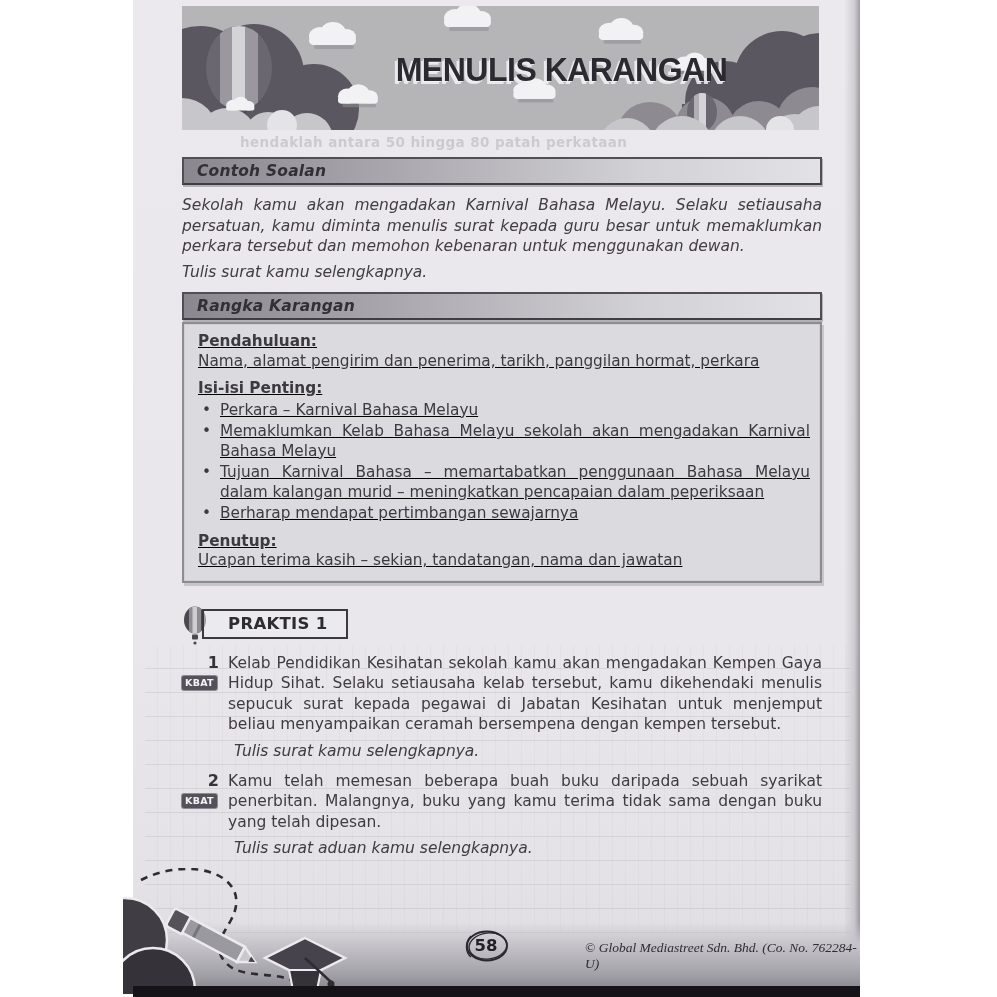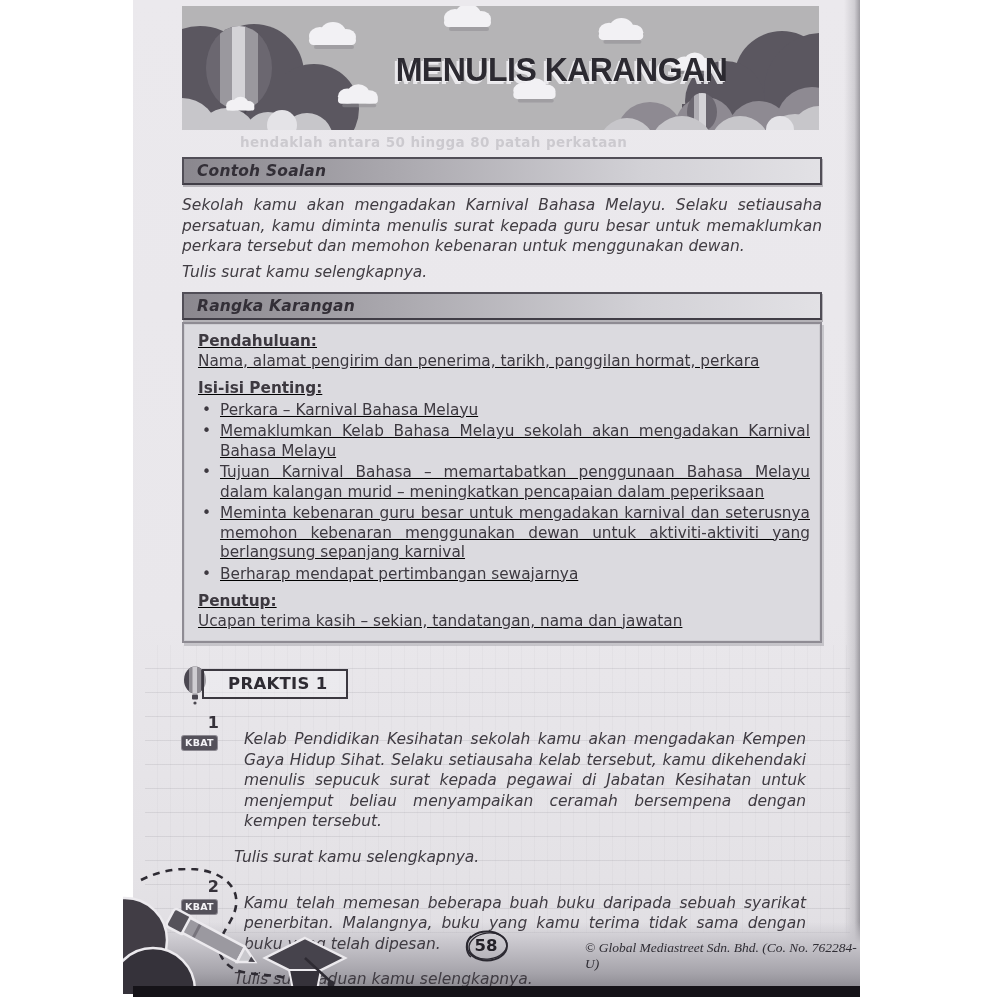--- a/index.html
+++ b/index.html
@@ -101,21 +101,21 @@
   .gutter{width:46px;flex:0 0 46px;display:flex;flex-direction:column;}
   .inum{align-self:flex-end;margin-right:9px;font-weight:bold;font-size:16px;color:#36323a;line-height:20px;}
   .kbat{
     align-self:flex-start;margin-top:3px;
     background:#54515a;color:#f3f2f5;font-weight:bold;font-size:9.5px;
     padding:1px 3px 2px 3px;border-radius:2px;letter-spacing:.3px;
     box-shadow:0 0 0 1px #8d8a92;
   }
   .itext{flex:1;}
   .itext .body{
-    margin:16px;font-style:italic;font-size:15.5px;line-height:20.5px;
+    margin:0;font-size:15.5px;line-height:20.5px;
     color:#3f3b42;text-align:justify;
   }
   .itext .tulis{margin:7px 0 0 6px;font-style:italic;font-size:15.5px;color:#3f3b42;}
 
   
   .bottom-strip{
     position:absolute;left:0;bottom:11px;width:100%;height:64px;z-index:1;
     background:linear-gradient(180deg,rgba(190,188,194,0) 0%,#c6c4ca 35%,#a5a3aa 80%,#908e95 100%);
   }
   .black-bar{position:absolute;left:0;bottom:0;width:100%;height:11px;background:#151318;z-index:3;}
@@ -261,21 +261,20 @@
 
     <div class="bar">Rangka Karangan</div>
     <div class="outline-box">
       <p class="ob-label">Pendahuluan:</p>
       <p>Nama, alamat pengirim dan penerima, tarikh, panggilan hormat, perkara</p>
       <p class="ob-label ob-gap">Isi-isi Penting:</p>
       <ul>
         <li>Perkara – Karnival Bahasa Melayu</li>
         <li>Memaklumkan Kelab Bahasa Melayu sekolah akan mengadakan Karnival Bahasa Melayu</li>
         <li>Tujuan Karnival Bahasa – memartabatkan penggunaan Bahasa Melayu dalam kalangan murid – meningkatkan pencapaian dalam peperiksaan</li>
-        <li>Meminta kebenaran guru besar untuk mengadakan karnival dan seterusnya memohon kebenaran menggunakan dewan untuk aktiviti-aktiviti yang berlangsung sepanjang karnival</li>
         <li>Berharap mendapat pertimbangan sewajarnya</li>
       </ul>
       <p class="ob-label ob-gap">Penutup:</p>
       <p>Ucapan terima kasih – sekian, tandatangan, nama dan jawatan</p>
     </div>
 
     <div class="praktis-row">
       <svg class="praktis-balloon" width="26" height="40" viewBox="0 0 26 40">
         <clipPath id="bal3">
             <ellipse cx="13" cy="14" rx="11" ry="13.5"></ellipse>

